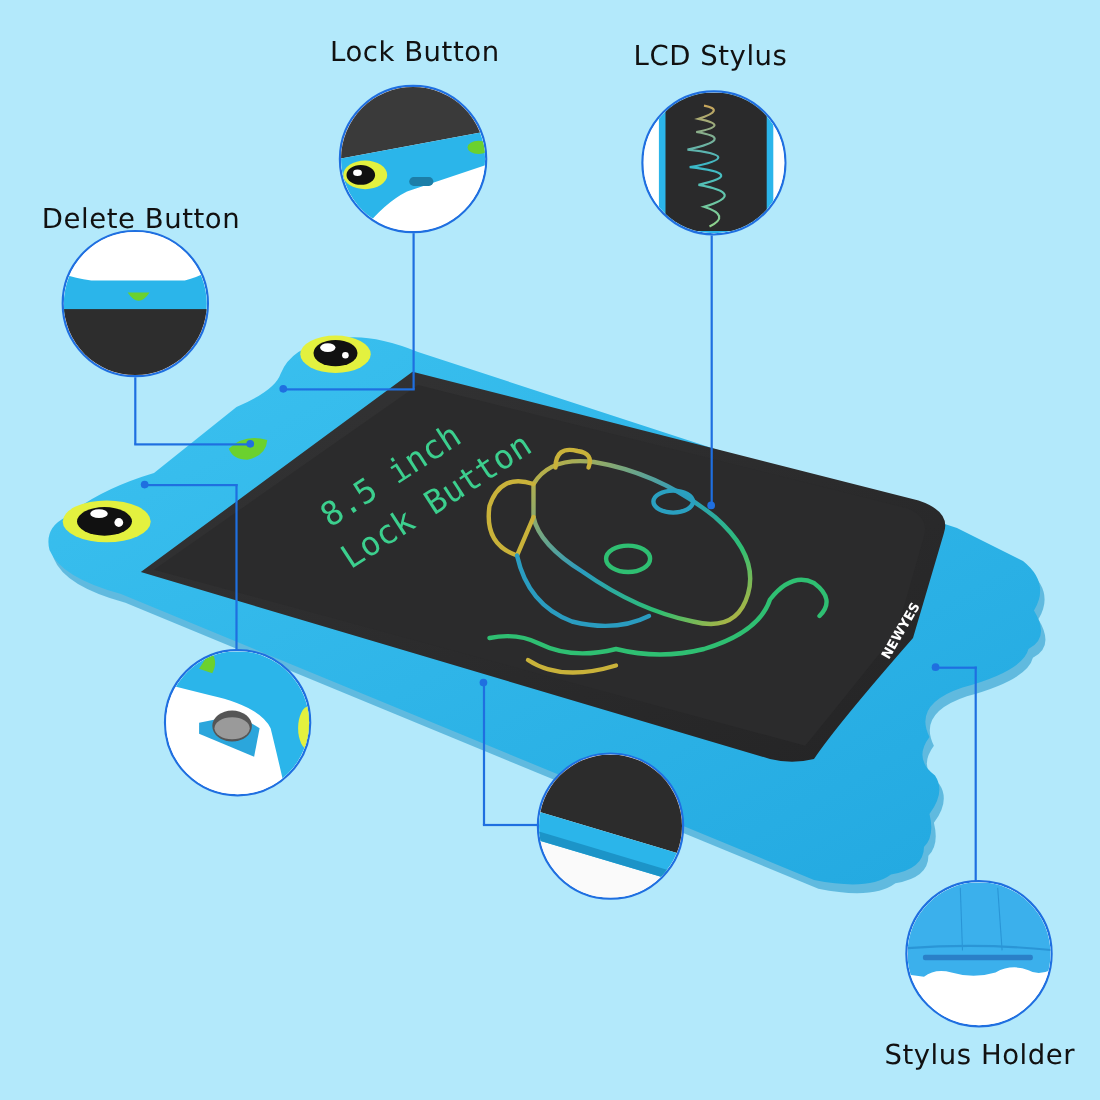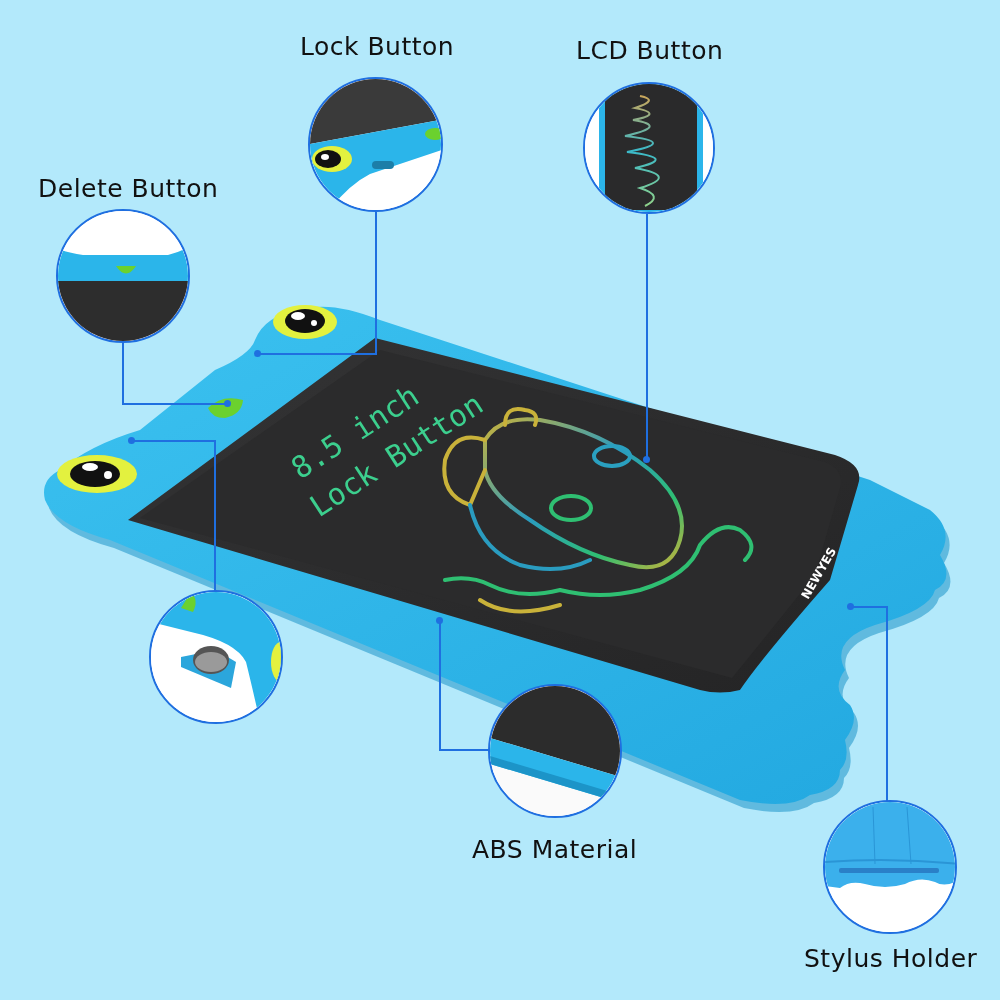--- a/index.html
+++ b/index.html
@@ -88,40 +88,40 @@
       <ellipse cx="18" cy="80" rx="13" ry="9" fill="#111"></ellipse>
       <ellipse cx="15" cy="78" rx="4" ry="3" fill="#fff"></ellipse>
       <rect x="62" y="82" width="22" height="8" rx="4" fill="#1c7ea8"></rect>
       <ellipse cx="125" cy="55" rx="10" ry="6" fill="#6bd12e"></ellipse>
     </svg>
   </div>
   <div class="leader" style="left:375px;top:212px;width:2px;height:142px;"></div>
   <div class="leader" style="left:257px;top:353px;width:120px;height:2px;"></div>
   <div class="dot" style="left:254px;top:350px;"></div>
 
-  <div class="label" style="left:576px;top:36px;">LCD Button</div>
+  <div class="label" style="left:576px;top:36px;">LCD Stylus</div>
   <div class="bubble" style="left:583px;top:82px;width:132px;height:132px;">
     <svg width="132" height="132" viewBox="0 0 132 132">
       <rect width="132" height="132" fill="#fff"></rect>
       <rect x="14" y="0" width="104" height="132" fill="#2bb5ea"></rect>
       <rect x="20" y="0" width="92" height="126" fill="#2a2a2b"></rect>
       <path d="M55 12 Q75 16 50 24 Q80 30 48 36 Q85 42 40 52 Q95 58 42 68 Q95 74 50 84 Q95 92 55 104 Q80 112 60 122" fill="none" stroke="url(#sq)" stroke-width="2"></path>
       <defs>
           <linearGradient id="sq" x1="0" y1="0" x2="0" y2="1">
             <stop offset="0" stop-color="#c9a65a"></stop>
             <stop offset="0.5" stop-color="#3ab9c9"></stop>
             <stop offset="1" stop-color="#8fd18a"></stop>
           </linearGradient>
         </defs>
     </svg>
   </div>
   <div class="leader" style="left:646px;top:214px;width:2px;height:245px;"></div>
   <div class="dot" style="left:643px;top:456px;"></div>
 
-  <div class="label" style="left:38px;top:174px;text-align:right;">Delete Button</div>
+  <div class="label" style="left:38px;top:184px;text-align:right;">Delete Button</div>
   <div class="bubble" style="left:56px;top:209px;width:134px;height:134px;">
     <svg width="134" height="134" viewBox="0 0 134 134">
       <rect width="134" height="134" fill="#fff"></rect>
       <path d="M0 38 Q10 42 25 44 L110 44 Q125 40 134 34 V75 H0 Z" fill="#2bb5ea"></path>
       <rect x="0" y="70" width="134" height="64" fill="#2d2d2d"></rect>
       <path d="M58 55 Q68 70 78 55 Z" fill="#6bd12e"></path>
     </svg>
   </div>
   <div class="leader" style="left:122px;top:343px;width:2px;height:61px;"></div>
   <div class="leader" style="left:122px;top:403px;width:106px;height:2px;"></div>
@@ -146,21 +146,20 @@
   <div class="leader" style="left:439px;top:749px;width:52px;height:2px;"></div>
   <div class="dot" style="left:436px;top:617px;"></div>
   <div class="bubble" style="left:488px;top:684px;width:134px;height:134px;">
     <svg width="134" height="134" viewBox="0 0 134 134">
       <rect width="134" height="134" fill="#fafafa"></rect>
       <path d="M0 0 H134 V92 L0 52 Z" fill="#2c2c2c"></path>
       <path d="M0 52 L134 92 V118 L0 78 Z" fill="#2bb5ea"></path>
       <path d="M0 70 L134 110 V118 L0 78 Z" fill="#1c94c8"></path>
     </svg>
   </div>
-  <div class="label" style="left:472px;top:835px;">ABS Material</div>
 
   <div class="dot" style="left:847px;top:603px;"></div>
   <div class="leader" style="left:850px;top:606px;width:38px;height:2px;"></div>
   <div class="leader" style="left:886px;top:606px;width:2px;height:196px;"></div>
   <div class="bubble" style="left:823px;top:800px;width:134px;height:134px;">
     <svg width="134" height="134" viewBox="0 0 134 134">
       <rect width="134" height="134" fill="#fff"></rect>
       <path d="M0 0 H134 V78 Q120 86 110 80 Q95 74 80 82 Q60 88 40 82 Q25 78 15 86 L0 84 Z" fill="#3bb0ec"></path>
       <line x1="48" y1="5" x2="50" y2="62" stroke="#2a95d6" stroke-width="1"></line>
       <line x1="82" y1="5" x2="86" y2="62" stroke="#2a95d6" stroke-width="1"></line>

